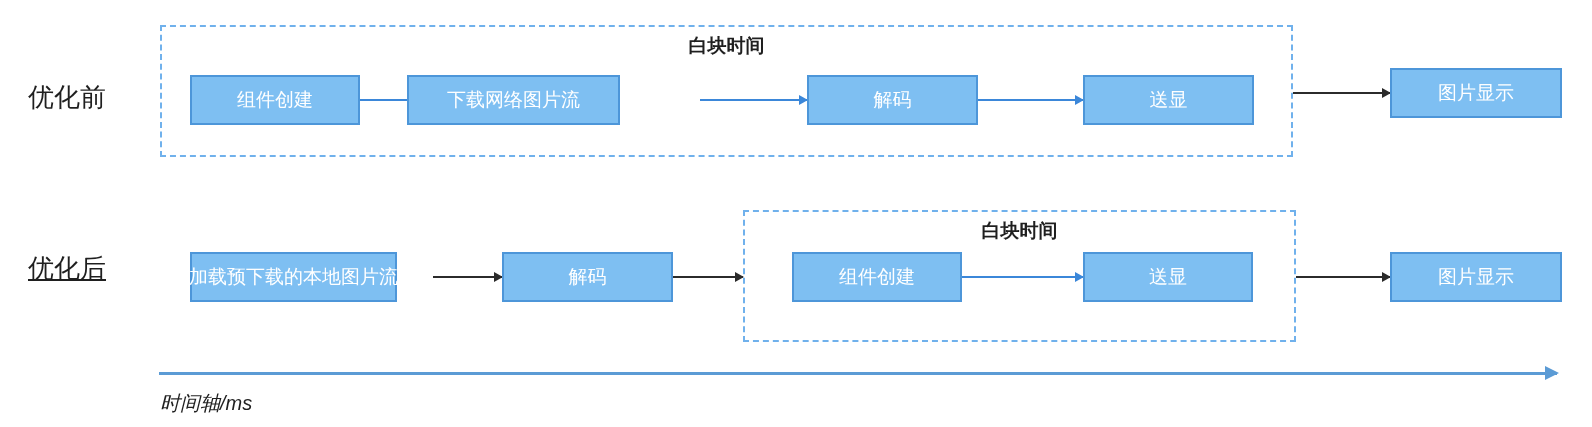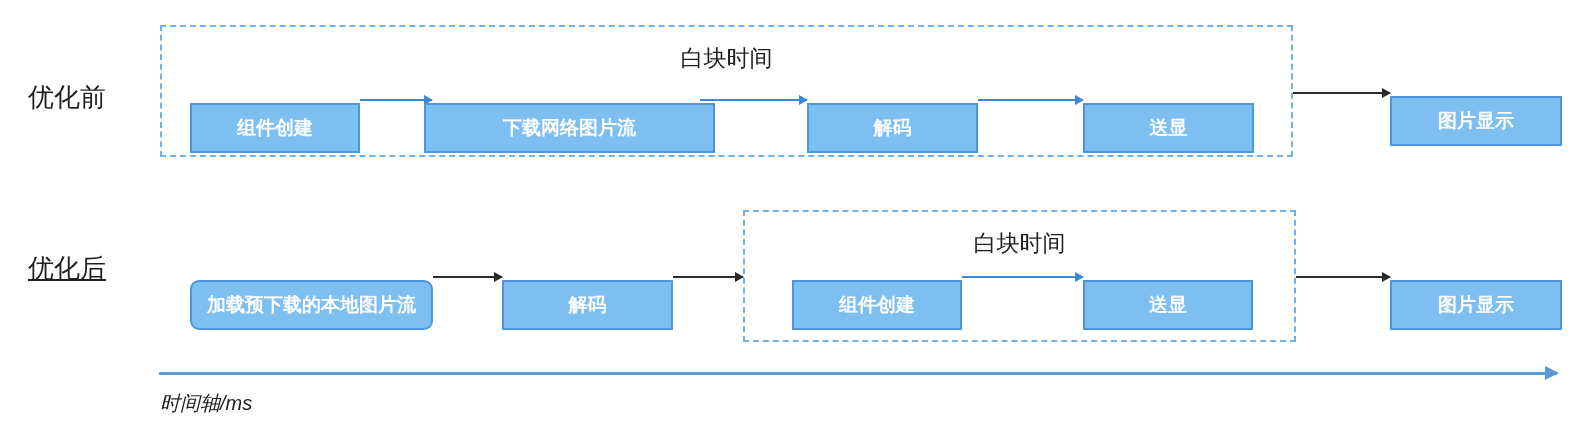--- a/index.html
+++ b/index.html
@@ -20,30 +20,29 @@
   }
   .row-label{
     position:absolute;font-size:26px;line-height:20px;color:var(--text-dark);
     white-space:nowrap;
   }
   .dashed-box{
     position:absolute;border:2px dashed var(--dash-border);
     box-sizing:border-box;background:transparent;
   }
   .wb-title{
-    position:absolute;left:0;right:0;top:16px;text-align:center;
-    font-weight:normal;font-size:23px;color:var(--text-dark);
+    position:absolute;left:0;right:0;top:6px;text-align:center;
+    font-weight:bold;font-size:19px;color:var(--text-dark);
   }
   .node{
     position:absolute;box-sizing:border-box;height:50px;
     background:var(--box-fill);border:2px solid var(--box-border);
     display:flex;align-items:center;justify-content:center;
-    font-size:19px;font-weight:bold;color:var(--box-text);
+    font-size:19px;font-weight:normal;color:var(--box-text);
     white-space:nowrap;
-    margin-top:28px;
   }
   .arrow{
     position:absolute;height:2px;
   }
   .arrow::after{
     content:"";position:absolute;right:-1px;top:-4px;width:0;height:0;
     border-top:5px solid transparent;border-bottom:5px solid transparent;
   }
   .arrow.blue{background:var(--arrow-blue);}
   .arrow.blue::after{border-left:9px solid var(--arrow-blue);}
@@ -70,37 +69,37 @@
 <div class="row-label" style="left:28px;top:87px;">优化前</div>
 
 <div class="dashed-box" style="left:160px;top:25px;width:1133px;height:132px;">
   <div class="wb-title">白块时间</div>
 </div>
 
 <div class="node" style="left:190px;top:75px;width:170px;">组件创建</div>
 
 <div class="arrow blue" style="left:360px;top:99px;width:72px;"></div>
 
-<div class="node" style="left:424px;top:75px;width:291px;">下载网络图片流</div>
+<div class="node" style="left:407px;top:75px;width:213px;">下载网络图片流</div>
 
 <div class="arrow blue" style="left:700px;top:99px;width:107px;"></div>
 
 <div class="node" style="left:807px;top:75px;width:171px;">解码</div>
 
 <div class="arrow blue" style="left:978px;top:99px;width:105px;"></div>
 
 <div class="node" style="left:1083px;top:75px;width:171px;">送显</div>
 
 <div class="arrow black" style="left:1293px;top:92px;width:97px;"></div>
 
 <div class="node" style="left:1390px;top:68px;width:172px;">图片显示</div>
 
 <div class="row-label" style="left:28px;top:258px;text-decoration:underline;">优化后</div>
 
-<div class="node" style="left:190px;top:252px;width:243px;border-radius:9px;">加载预下载的本地图片流</div>
+<div class="node" style="left:190px;top:252px;width:207px;">加载预下载的本地图片流</div>
 
 <div class="arrow black" style="left:433px;top:276px;width:69px;"></div>
 
 <div class="node" style="left:502px;top:252px;width:171px;">解码</div>
 
 <div class="arrow black" style="left:673px;top:276px;width:70px;"></div>
 
 <div class="dashed-box" style="left:743px;top:210px;width:553px;height:132px;">
   <div class="wb-title">白块时间</div>
 </div>

